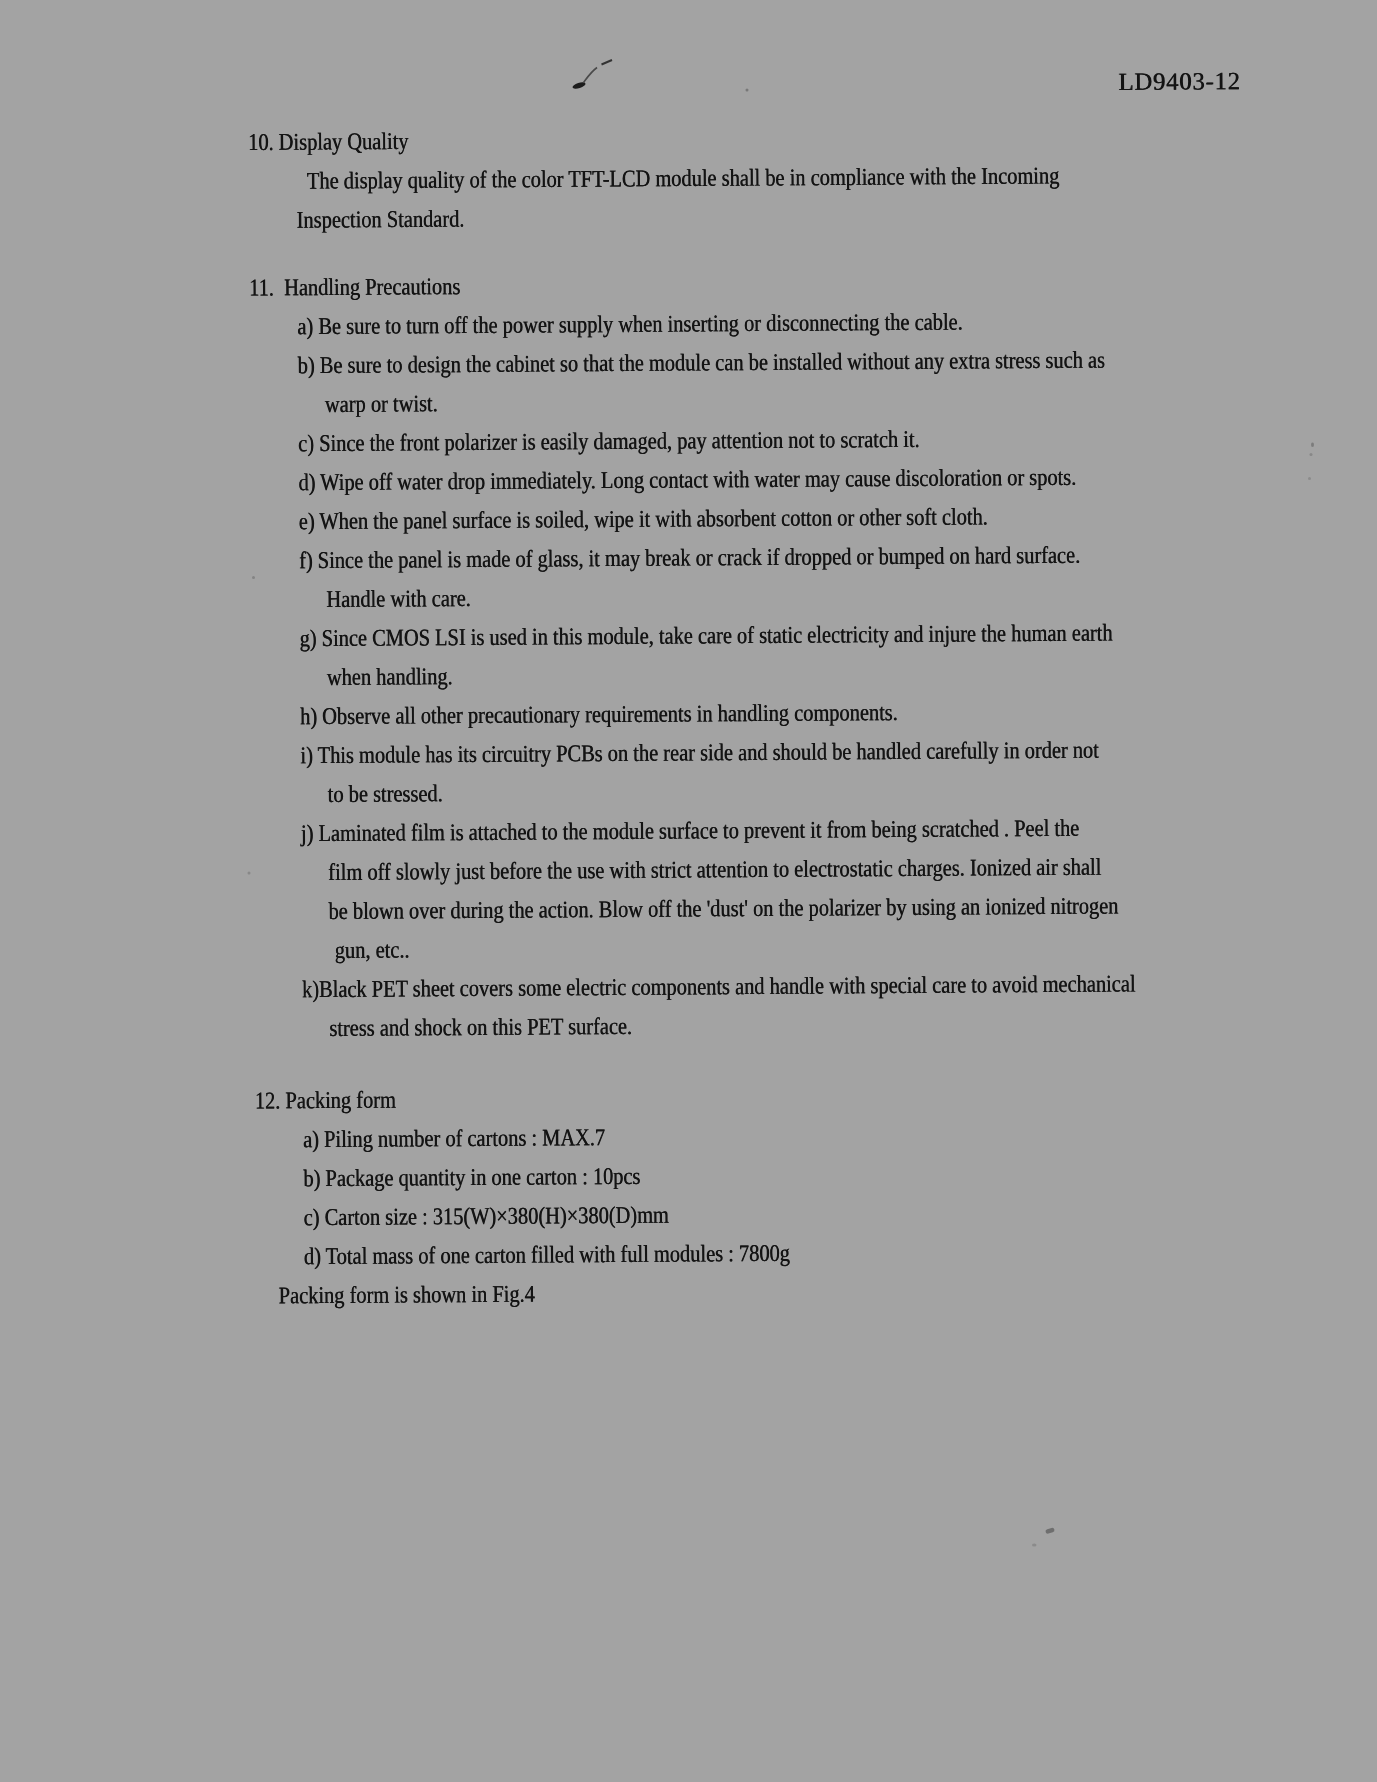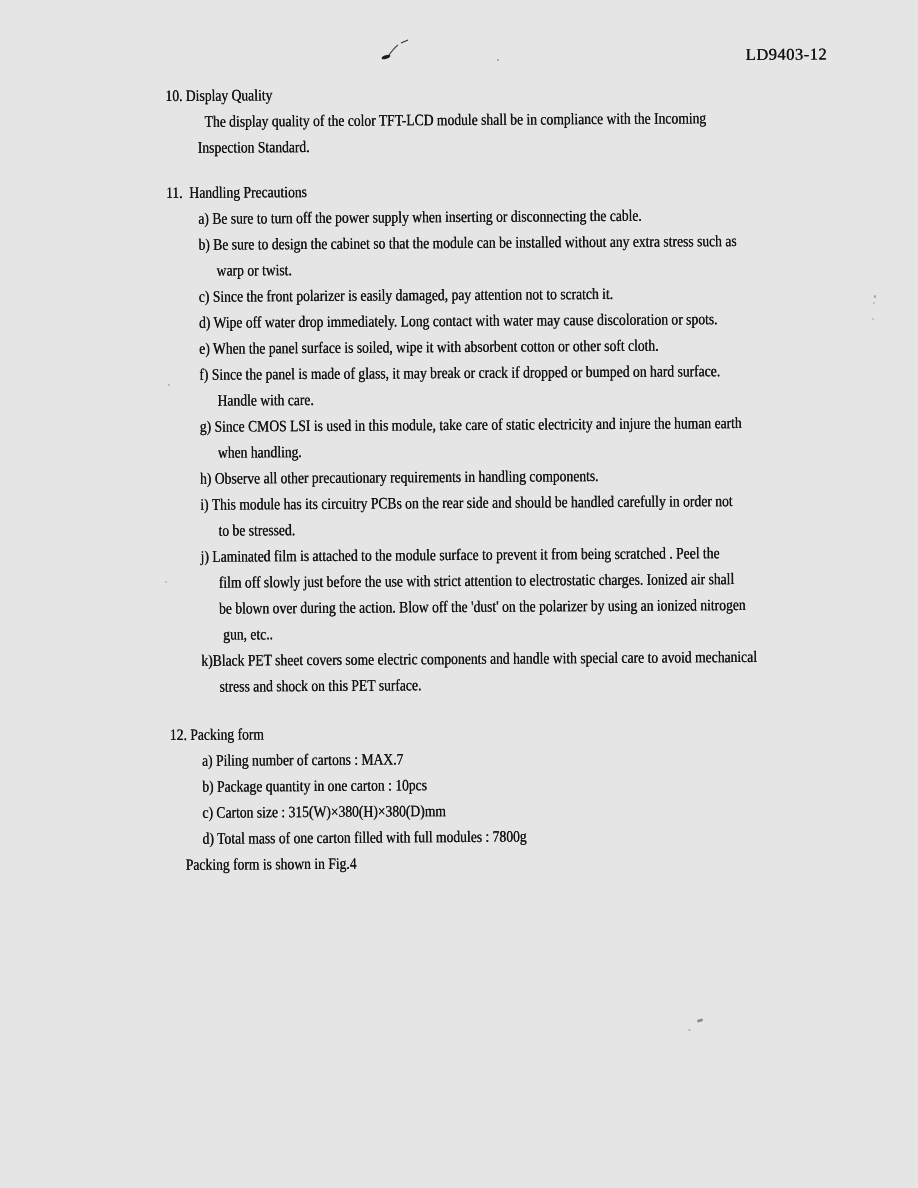--- a/index.html
+++ b/index.html
@@ -11,21 +11,21 @@
     width: 918px;
     height: 1188px;
     position: relative;
     overflow: hidden;
     font-family: "Liberation Serif", "DejaVu Serif", serif;
     color: #141414;
   }
   .page {
     position: absolute;
     inset: 0;
-    background: #e5e5e5;
+    background: #a3a3a3;
   }
   .content {
     position: absolute;
     inset: 0;
     padding-top: 44px;
     transform: rotate(-0.4deg);
     transform-origin: 459px 480px;
   }
   .line {
     font-size: 16px;

